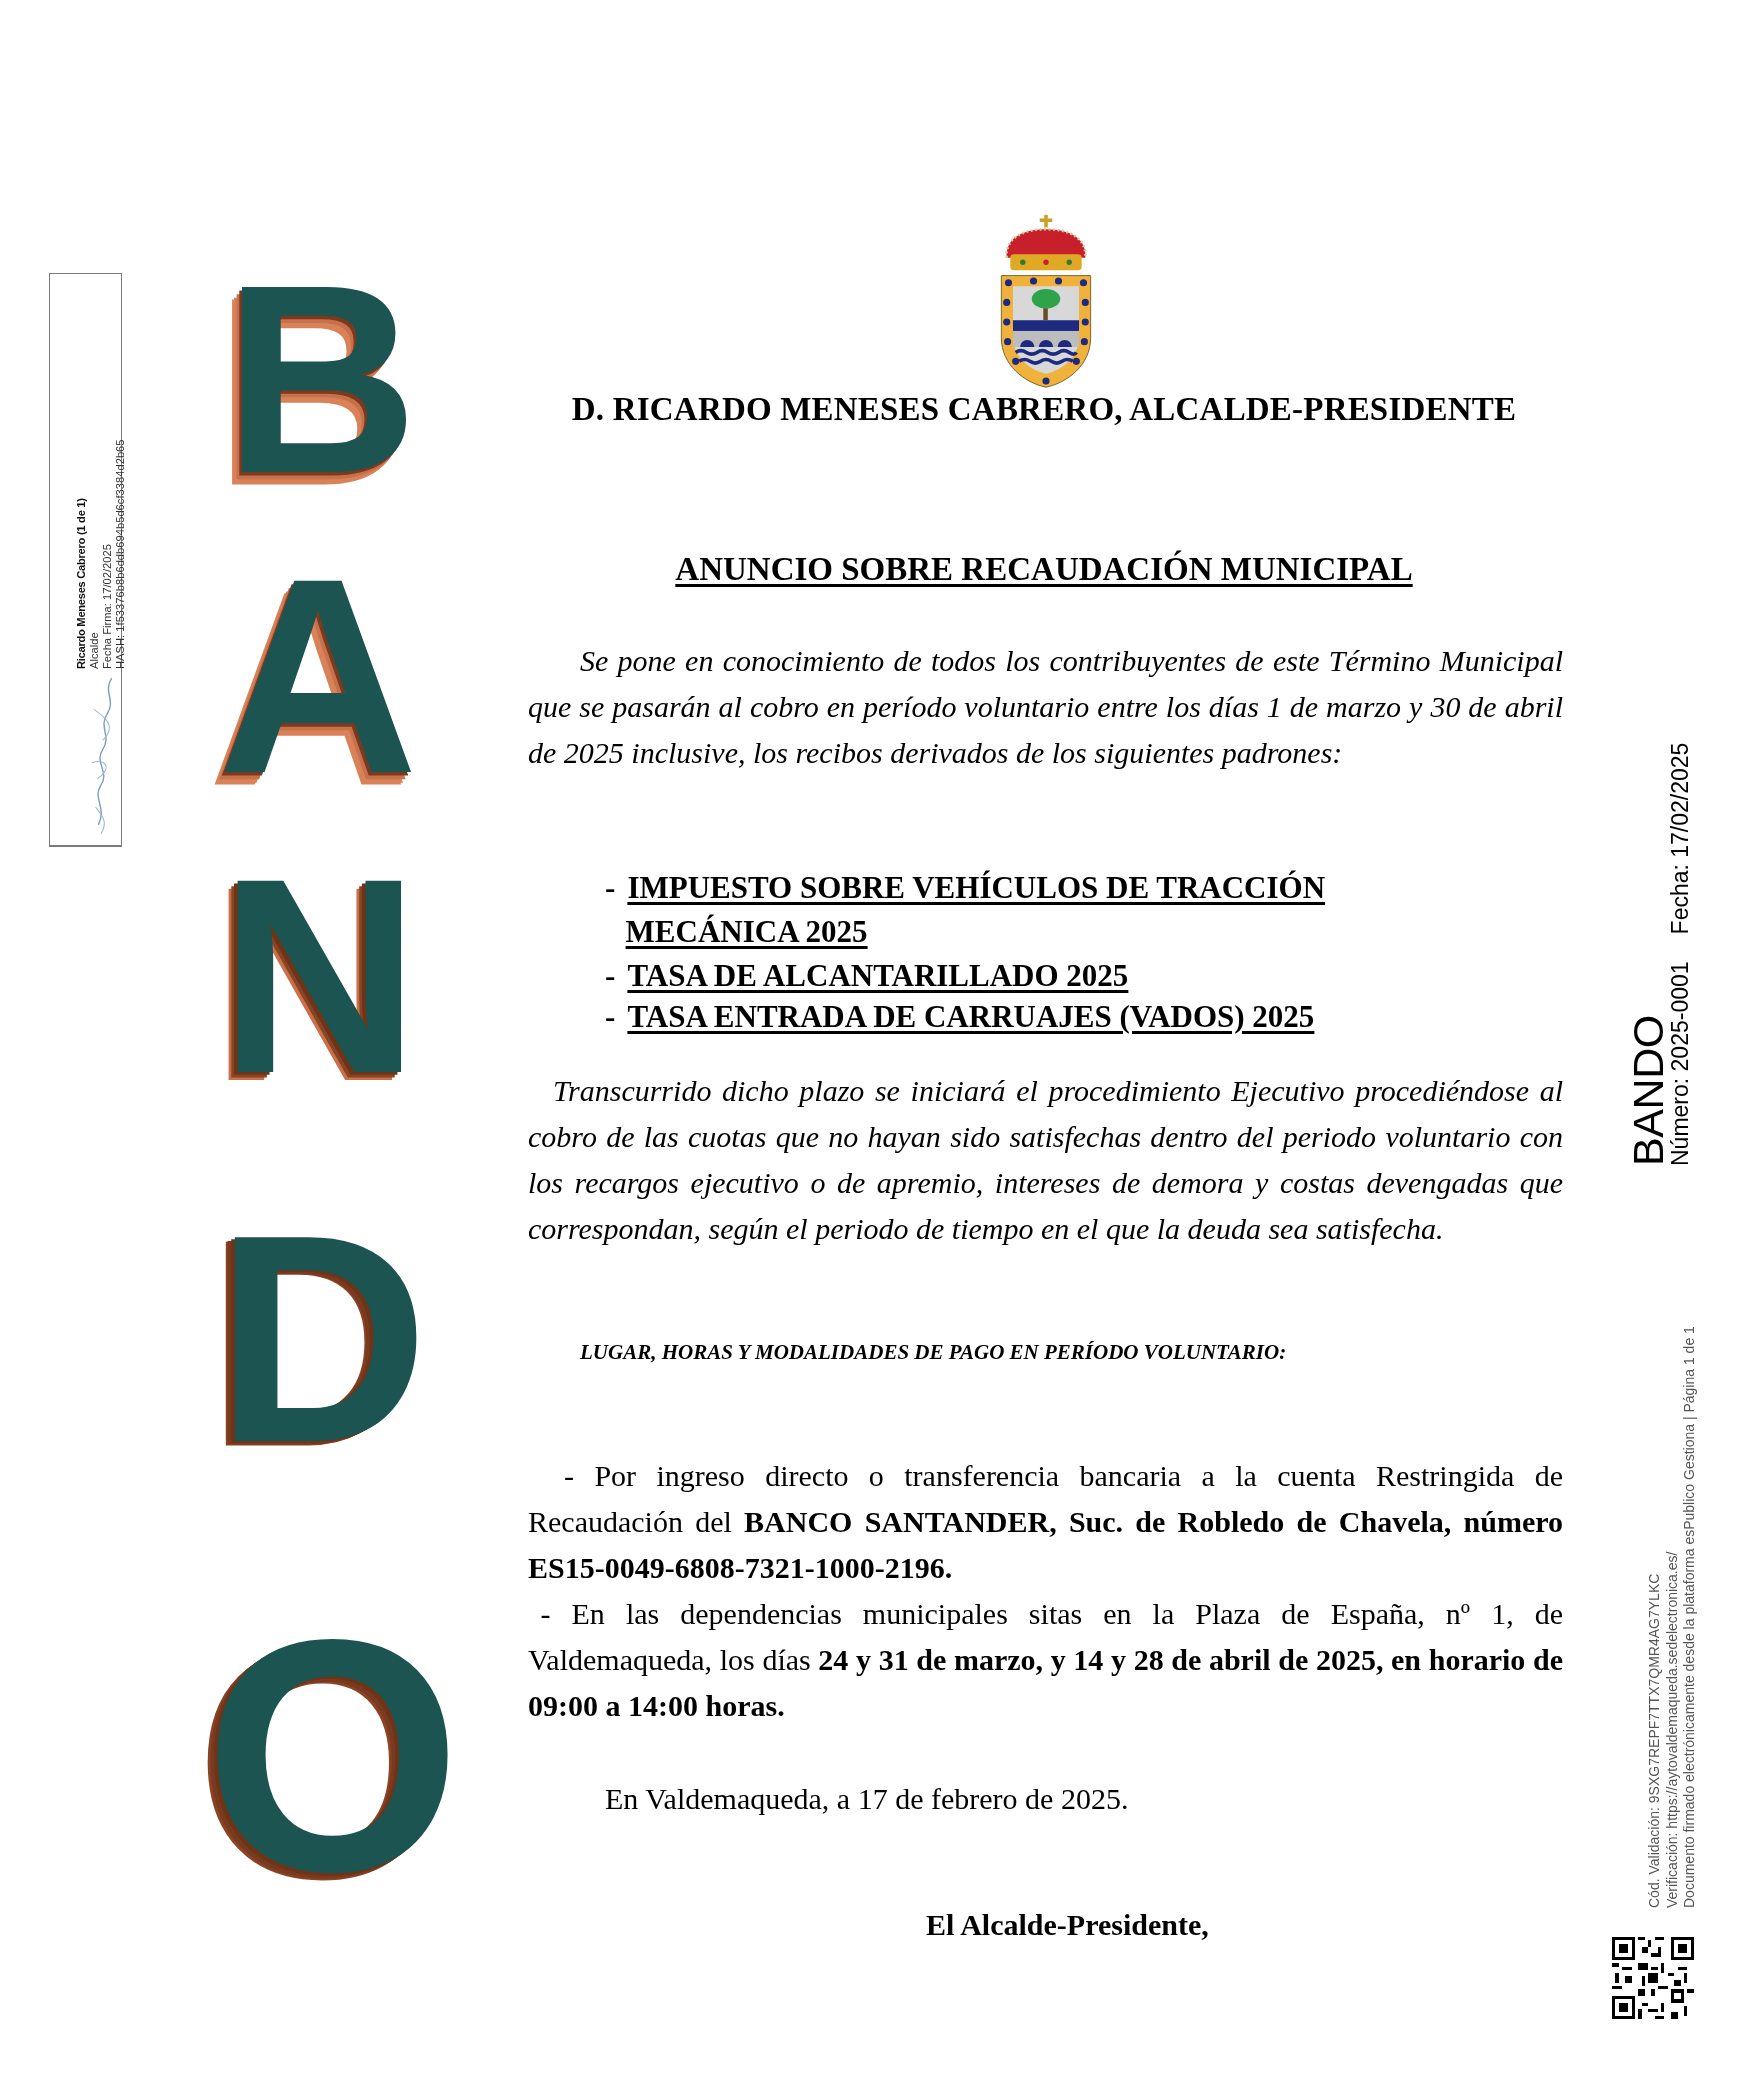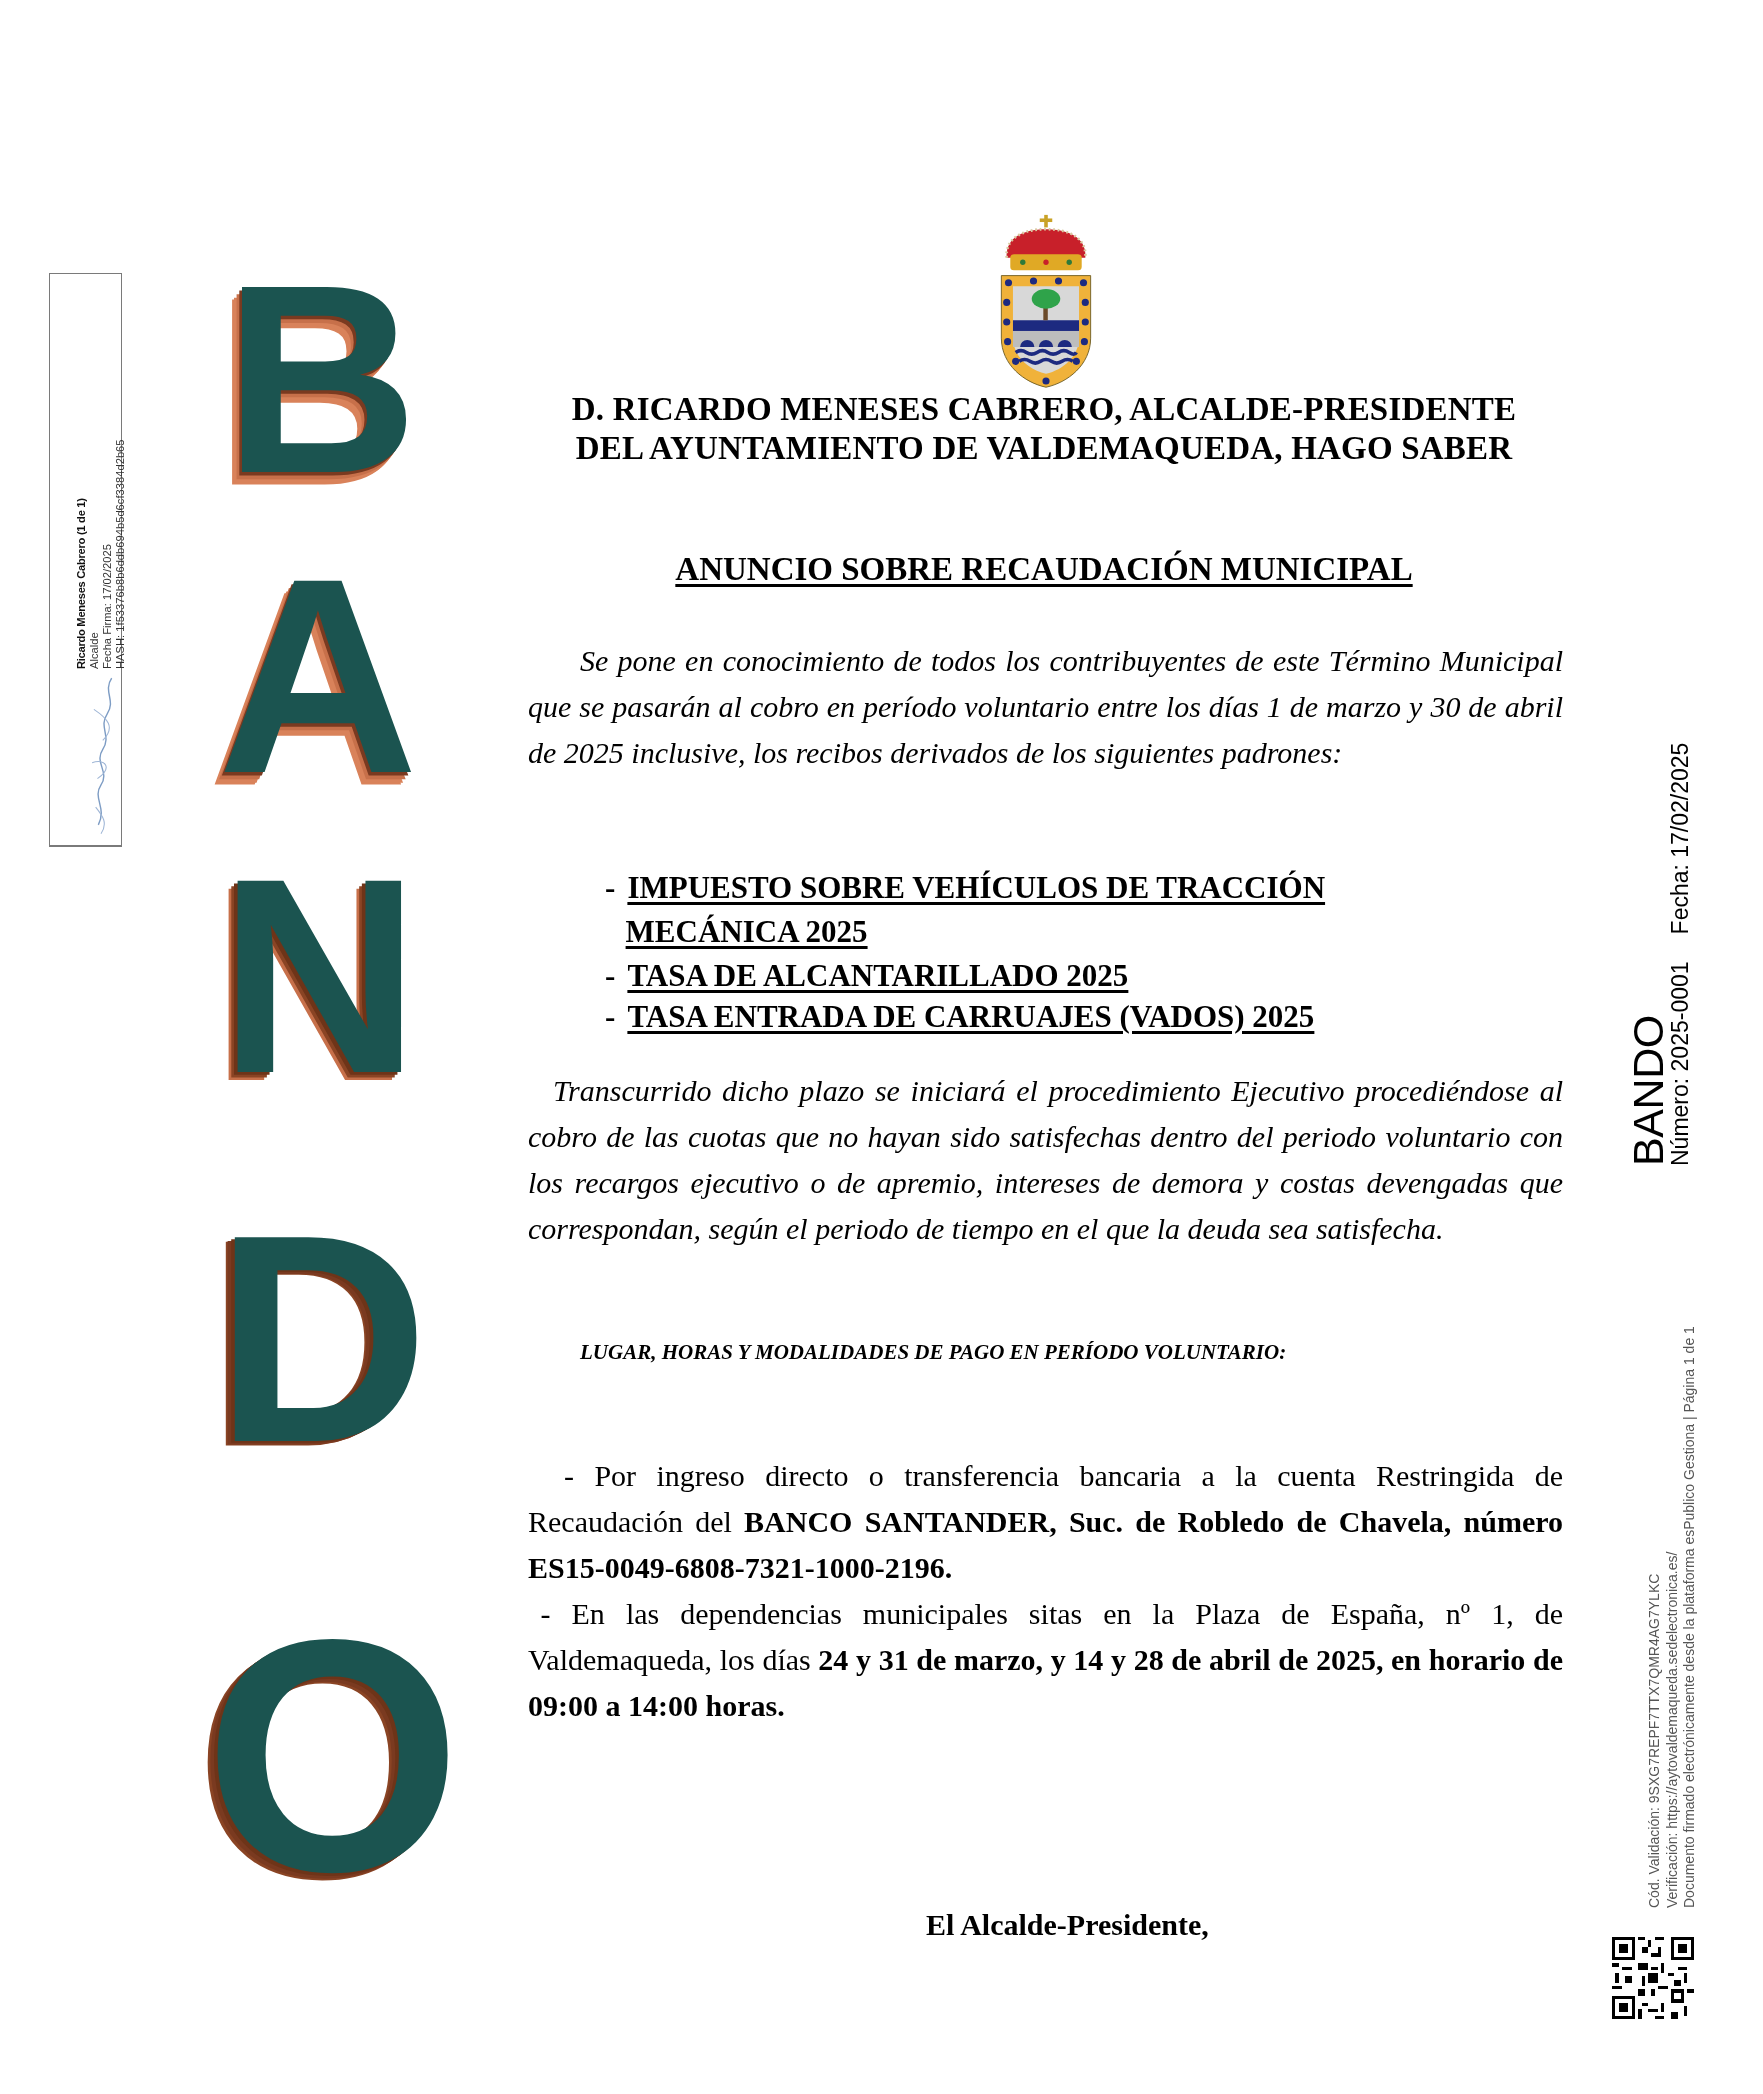--- a/index.html
+++ b/index.html
@@ -122,21 +122,20 @@
     <circle cx="13" cy="144" r="4"></circle>
       <circle cx="99" cy="144" r="4"></circle>
     <circle cx="22" cy="166" r="4"></circle>
       <circle cx="90" cy="166" r="4"></circle>
     <circle cx="56" cy="188" r="4"></circle>
   </g>
 </svg>
 
 <div class="abs header">
   <div>D. RICARDO MENESES CABRERO, ALCALDE-PRESIDENTE</div>
-  <div>DEL AYUNTAMIENTO DE VALDEMAQUEDA, HAGO SABER</div>
 </div>
 
 <div class="abs title">
   <span>ANUNCIO SOBRE RECAUDACIÓN MUNICIPAL</span>
 </div>
 
 <div class="abs body-text indent" style="top:638px;">Se pone en conocimiento de todos los contribuyentes de este Término Municipal que se pasarán al cobro en período voluntario entre los días 1 de marzo y 30 de abril de 2025 inclusive, los recibos derivados de los siguientes padrones:</div>
 
 <div class="abs list">
   <div class="item first">
@@ -159,20 +158,21 @@
 <div class="abs lugar indent">LUGAR, HORAS Y MODALIDADES DE PAGO EN PERÍODO VOLUNTARIO:</div>
 
 <div class="abs body-text" style="top:1453px; text-indent:36px;">
   <span>- Por ingreso directo o transferencia bancaria a la cuenta Restringida de Recaudación del </span><b>BANCO SANTANDER, Suc. de Robledo de Chavela, número ES15-0049-6808-7321-1000-2196.</b>
 </div>
 <div class="abs body-text" style="top:1591px; text-indent:12.5px;">
   <span>- En las dependencias municipales sitas en la Plaza de España, nº 1, de Valdemaqueda, los días </span><b>24 y 31 de marzo, y 14 y 28 de abril de 2025, en horario de 09:00 a 14:00 horas.</b>
 </div>
 
 <div class="abs closing">
+  <div>En Valdemaqueda, a 17 de febrero de 2025.</div>
 </div>
 <div class="abs signature-line">El Alcalde-Presidente,</div>
 
 <div class="right-bando">
   <span class="rb-title">BANDO</span>
   <span class="rb-meta">
     <span>Número: 2025-0001</span><span>Fecha: 17/02/2025</span>
   </span>
 </div>
 

